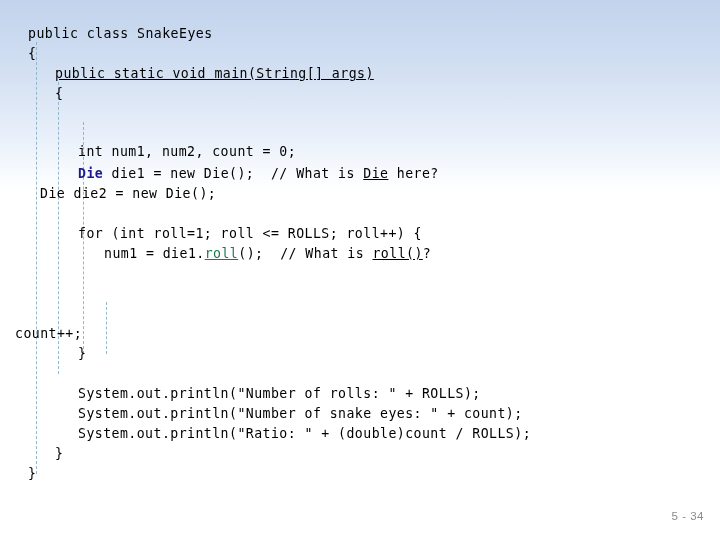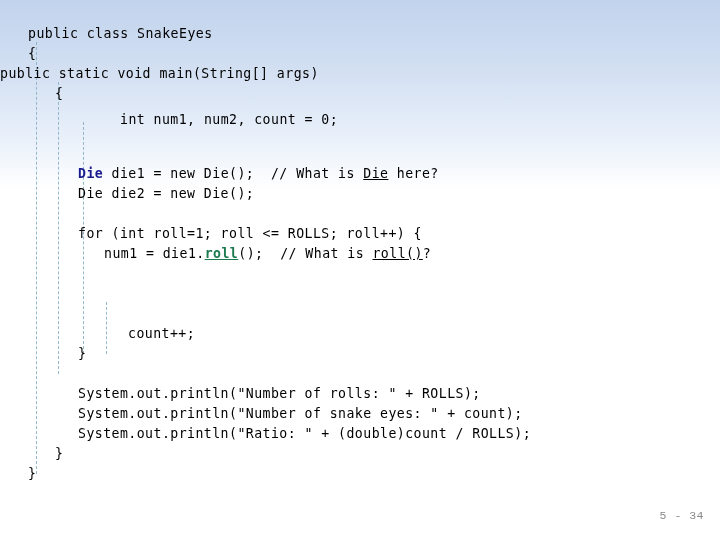--- a/index.html
+++ b/index.html
@@ -56,37 +56,37 @@
     color: #000000;
     letter-spacing: 0.45px;
   }
 
   .tok-type {
     color: #1a1a8e;
     font-weight: bold;
   }
   .tok-method {
     color: #1b7a4e;
-    font-weight: bold;
+    font-weight: normal;
     text-decoration: underline;
     text-align: right;
   }
   .tok-cmt-blue {
     color: #5b7ba3;
   }
   .tok-underline {
     text-decoration: underline;
   }
 
   
   #page-number {
     position: absolute;
     right: 16px;
     bottom: 18px;
-    font-family: Liberation Mono, monospace;
+    font-family: Liberation Sans, sans-serif;
     font-size: 11.5px;
     color: #8a8a8a;
     letter-spacing: 0.5px;
     white-space: pre;
   }
 </style>
 </head>
 <body>
 
 <div id="slide">
@@ -94,34 +94,34 @@
   <div>
     <div class="guide" style="left:36px;  top:42px;  height:432px;"></div>
     <div class="guide" style="left:58px;  top:82px;  height:292px;"></div>
     <div class="guide" style="left:83px;  top:122px; height:232px;"></div>
     <div class="guide" style="left:106px; top:302px; height:52px;"></div>
   </div>
 
   <div id="code">
     <div class="code-line" style="top:27px;  padding-left:28px;">public class SnakeEyes</div>
     <div class="code-line" style="top:47px;  padding-left:28px;">{</div>
-    <div class="code-line" style="top:67px;  ">public static void main(String[] args)</div>
+    <div class="code-line" style="top:67px;  padding-left:55px;text-decoration:underline;">public static void main(String[] args)</div>
     <div class="code-line" style="top:87px;  padding-left:55px;">{</div>
-    <div class="code-line" style="top:113px; padding-left:120px;">int num1, num2, count = 0;</div>
+    <div class="code-line" style="top:145px; padding-left:78px;">int num1, num2, count = 0;</div>
 
     <div class="code-line" style="top:167px; padding-left:78px;" id="line7"><span class="tok-type">Die</span><span> die1 = new Die();  // What is </span><span class="tok-underline">Die</span><span> here?</span></div>
 
-    <div class="code-line" style="top:187px; padding-left:78px;">Die die2 = new Die();</div>
+    <div class="code-line" style="top:187px; padding-left:40px;">Die die2 = new Die();</div>
     <div class="code-line" style="top:227px; padding-left:78px;">for (int roll=1; roll &lt;= ROLLS; roll++) {</div>
 
     <div class="code-line" style="top:247px; padding-left:104px;" id="line10"><span>num1 = die1.</span><span class="tok-method">roll</span><span>();  // What is </span><span class="tok-underline">roll()</span><span>?</span></div>
 
 
 
-    <div class="code-line" style="top:327px; padding-left:128px;">count++;</div>
+    <div class="code-line" style="top:327px; margin-left:15px;">count++;</div>
     <div class="code-line" style="top:347px; padding-left:78px;">}</div>
     <div class="code-line" style="top:387px; padding-left:78px;">System.out.println("Number of rolls: " + ROLLS);</div>
     <div class="code-line" style="top:407px; padding-left:78px;">System.out.println("Number of snake eyes: " + count);</div>
     <div class="code-line" style="top:427px; padding-left:78px;">System.out.println("Ratio: " + (double)count / ROLLS);</div>
     <div class="code-line" style="top:447px; padding-left:55px;">}</div>
     <div class="code-line" style="top:467px; padding-left:28px;">}</div>
   </div>
 
   <div id="page-number">5 - 34</div>
 

